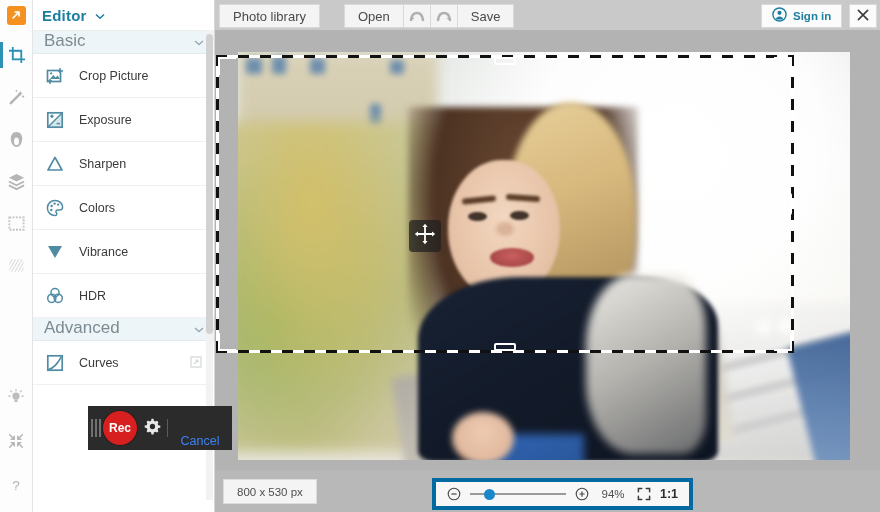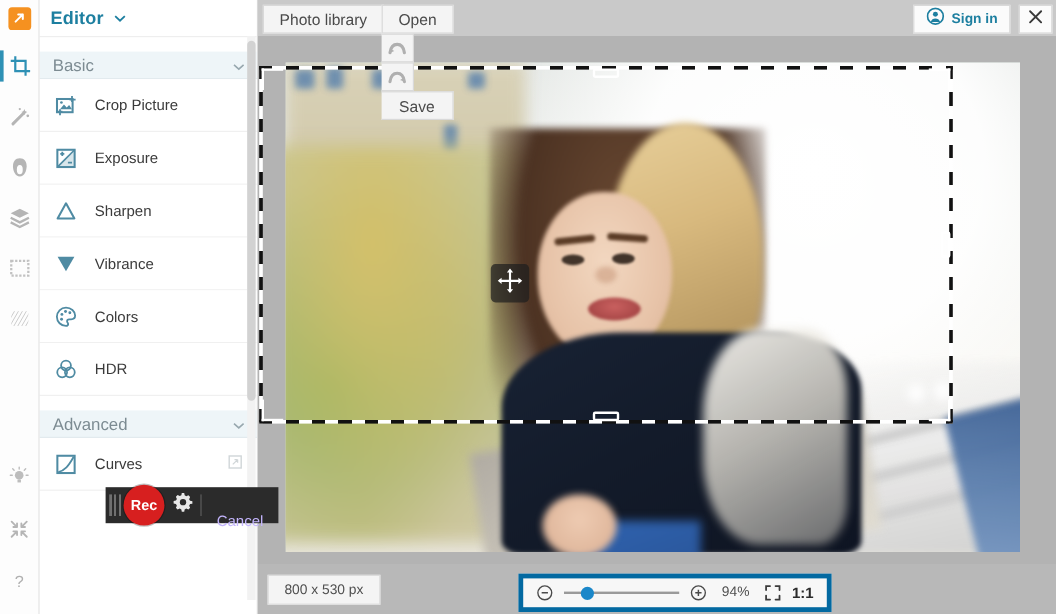--- a/index.html
+++ b/index.html
@@ -36,22 +36,22 @@
     background:#ffffff;border-right:1px solid #d8d8d8;overflow:hidden;z-index:30;
   }
   .side-head{
     height:30px;display:flex;align-items:center;gap:8px;padding-left:10px;
     background:#fff;border-bottom:1px solid #eee;
   }
   .side-head .ttl{color:#1d7fa0;font-size:15px;font-weight:bold;letter-spacing:.2px;}
   .chev{display:inline-block;}
   .group-head{
     height:22px;background:#eef5f8;border-bottom:1px solid #e2eaee;
-    display:flex;align-items:center;padding:0 10px 0 12px;
-    color:#7c8b92;font-size:14px;cursor:pointer;margin-top:12px;
+    display:flex;padding:0 10px 0 12px;
+    color:#7c8b92;font-size:17px;cursor:pointer;
   }
   .group-head .gh-chev{margin-left:auto;}
   .menu-item{
     height:43px;display:flex;align-items:center;padding-left:12px;gap:13px;
     border-bottom:1px solid #f0f0f0;cursor:pointer;background:#fff;
   }
   .menu-item .mi-ico{width:22px;height:22px;flex:none;display:flex;align-items:center;justify-content:center;}
   .menu-item .mi-lbl{font-size:12.5px;color:#3b3b3b;}
   .menu-item .mi-more{margin-left:auto;margin-right:12px;opacity:.45;}
   .sb-track{position:absolute;right:1px;top:30px;width:7px;height:470px;background:#f2f2f2;}
@@ -187,33 +187,33 @@
   }
   .hcorner{position:absolute;width:16px;height:16px;border:2px solid #fff;background:transparent;}
   .hedge{position:absolute;border:2px solid #fff;background:transparent;border-radius:2px;}
   .movebox{
     position:absolute;left:195px;top:190px;width:32px;height:32px;border-radius:4px;
     background:rgba(30,30,30,.72);display:flex;align-items:center;justify-content:center;z-index:14;
   }
 
   
   .recbar{
-    position:absolute;left:88px;top:406px;width:144px;height:30px;background:#2b2b2b;
+    position:absolute;left:88px;top:406px;width:144px;height:44px;background:#2b2b2b;
     display:flex;align-items:center;z-index:60;
   }
   .recbar .grip{width:10px;height:18px;margin-left:3px;
     background:repeating-linear-gradient(90deg,#707070 0 2px,transparent 2px 4px);}
   .recdot{
     width:34px;height:34px;border-radius:50%;background:#d71f1f;margin-left:2px;
     display:flex;align-items:center;justify-content:center;color:#fff;font-size:12px;font-weight:bold;
     cursor:pointer;box-shadow:0 0 0 1px rgba(0,0,0,.25);
   }
   .recgear{width:30px;display:flex;align-items:center;justify-content:center;cursor:pointer;}
   .recsep{width:1px;height:18px;background:#5b5b5b;}
-  .reccancel{flex:1;display:flex;align-items:center;justify-content:center;color:#c4b5fd;font-size:12.5px;cursor:pointer;margin-top:25px;}
+  .reccancel{flex:1;display:flex;align-items:center;justify-content:center;color:#3b82f6;font-size:12.5px;cursor:pointer;margin-top:25px;}
 
   
   .bottom{
     position:absolute;left:214px;right:0;bottom:0;height:42px;background:#b8b8b8;z-index:20;
   }
   .dims{
     position:absolute;left:9px;top:9px;height:23px;padding:0 13px;background:#f4f4f4;
     border:1px solid #dcdcdc;display:flex;align-items:center;font-size:11.5px;color:#4e4e4e;
   }
   .zoomgrp{
@@ -357,42 +357,42 @@
         <svg width="20" height="20" viewBox="0 0 20 20">
             <path d="M10 3.4L17 16H3z" fill="none" stroke="#4f8ba3" stroke-width="1.7" stroke-linejoin="round"></path>
           </svg>
       </span>
       <span class="mi-lbl">Sharpen</span>
     </div>
 
     <div class="menu-item">
       <span class="mi-ico">
         <svg width="20" height="20" viewBox="0 0 20 20">
-            <path d="M3 4h14l-7 12z" fill="#4f8ba3"></path>
-          </svg>
-      </span>
-      <span class="mi-lbl">Vibrance</span>
-    </div>
-
-    <div class="menu-item">
-      <span class="mi-ico">
-        <svg width="20" height="20" viewBox="0 0 20 20">
             <path d="M10 2.4c4.2 0 7.6 3 7.6 6.6 0 2.3-2 3.1-3.4 3.1h-1.6c-1 0-1.7.7-1.7 1.6 0 .5.2.8.5 1.2.3.4.4.7.4 1.1 0 .9-.7 1.6-1.8 1.6-4.2 0-7.6-3.4-7.6-7.6S5.8 2.4 10 2.4z" fill="none" stroke="#4f8ba3" stroke-width="1.5"></path>
             <circle cx="6.6" cy="8" r="1.2" fill="#4f8ba3"></circle>
             <circle cx="9.6" cy="5.6" r="1.2" fill="#4f8ba3"></circle>
             <circle cx="13.2" cy="6.6" r="1.2" fill="#4f8ba3"></circle>
             <circle cx="6.3" cy="12" r="1.2" fill="#4f8ba3"></circle>
           </svg>
       </span>
       <span class="mi-lbl">Colors</span>
     </div>
 
     <div class="menu-item">
       <span class="mi-ico">
         <svg width="20" height="20" viewBox="0 0 20 20">
+            <path d="M3 4h14l-7 12z" fill="#4f8ba3"></path>
+          </svg>
+      </span>
+      <span class="mi-lbl">Vibrance</span>
+    </div>
+
+    <div class="menu-item">
+      <span class="mi-ico">
+        <svg width="20" height="20" viewBox="0 0 20 20">
             <circle cx="10" cy="6.6" r="4.1" fill="none" stroke="#4f8ba3" stroke-width="1.5"></circle>
             <circle cx="6.8" cy="12.3" r="4.1" fill="none" stroke="#4f8ba3" stroke-width="1.5"></circle>
             <circle cx="13.2" cy="12.3" r="4.1" fill="none" stroke="#4f8ba3" stroke-width="1.5"></circle>
           </svg>
       </span>
       <span class="mi-lbl">HDR</span>
     </div>
 
     <div class="group-head">
       <span>Advanced</span>
@@ -420,21 +420,21 @@
     </div>
 
     <div class="sb-track"></div>
     <div class="sb-thumb"></div>
   </div>
 
   <div class="topbar">
     <div class="tb-group" style="left:5px;">
       <div class="tb-btn">Photo library</div>
     </div>
-    <div class="tb-group" style="left:104px;flex-direction:column;">
+    <div class="tb-group" style="left:130px;">
       <div class="tb-btn">Open</div>
       <div class="tb-ico-btn">
         <svg width="16" height="11" viewBox="0 0 16 11">
             <path d="M2 9C2.6 4.4 5 2 8 2s5.4 2.4 6 7" stroke="#b0b0b0" stroke-width="2.6" fill="none" stroke-linecap="round"></path>
             <path d="M1.2 9.4L2.2 5.6 5.6 7.6z" fill="#b0b0b0"></path>
           </svg>
       </div>
       <div class="tb-ico-btn">
         <svg width="16" height="11" viewBox="0 0 16 11">
             <path d="M14 9c-.6-4.6-3-7-6-7S2.6 4.4 2 9" stroke="#b0b0b0" stroke-width="2.6" fill="none" stroke-linecap="round"></path>

